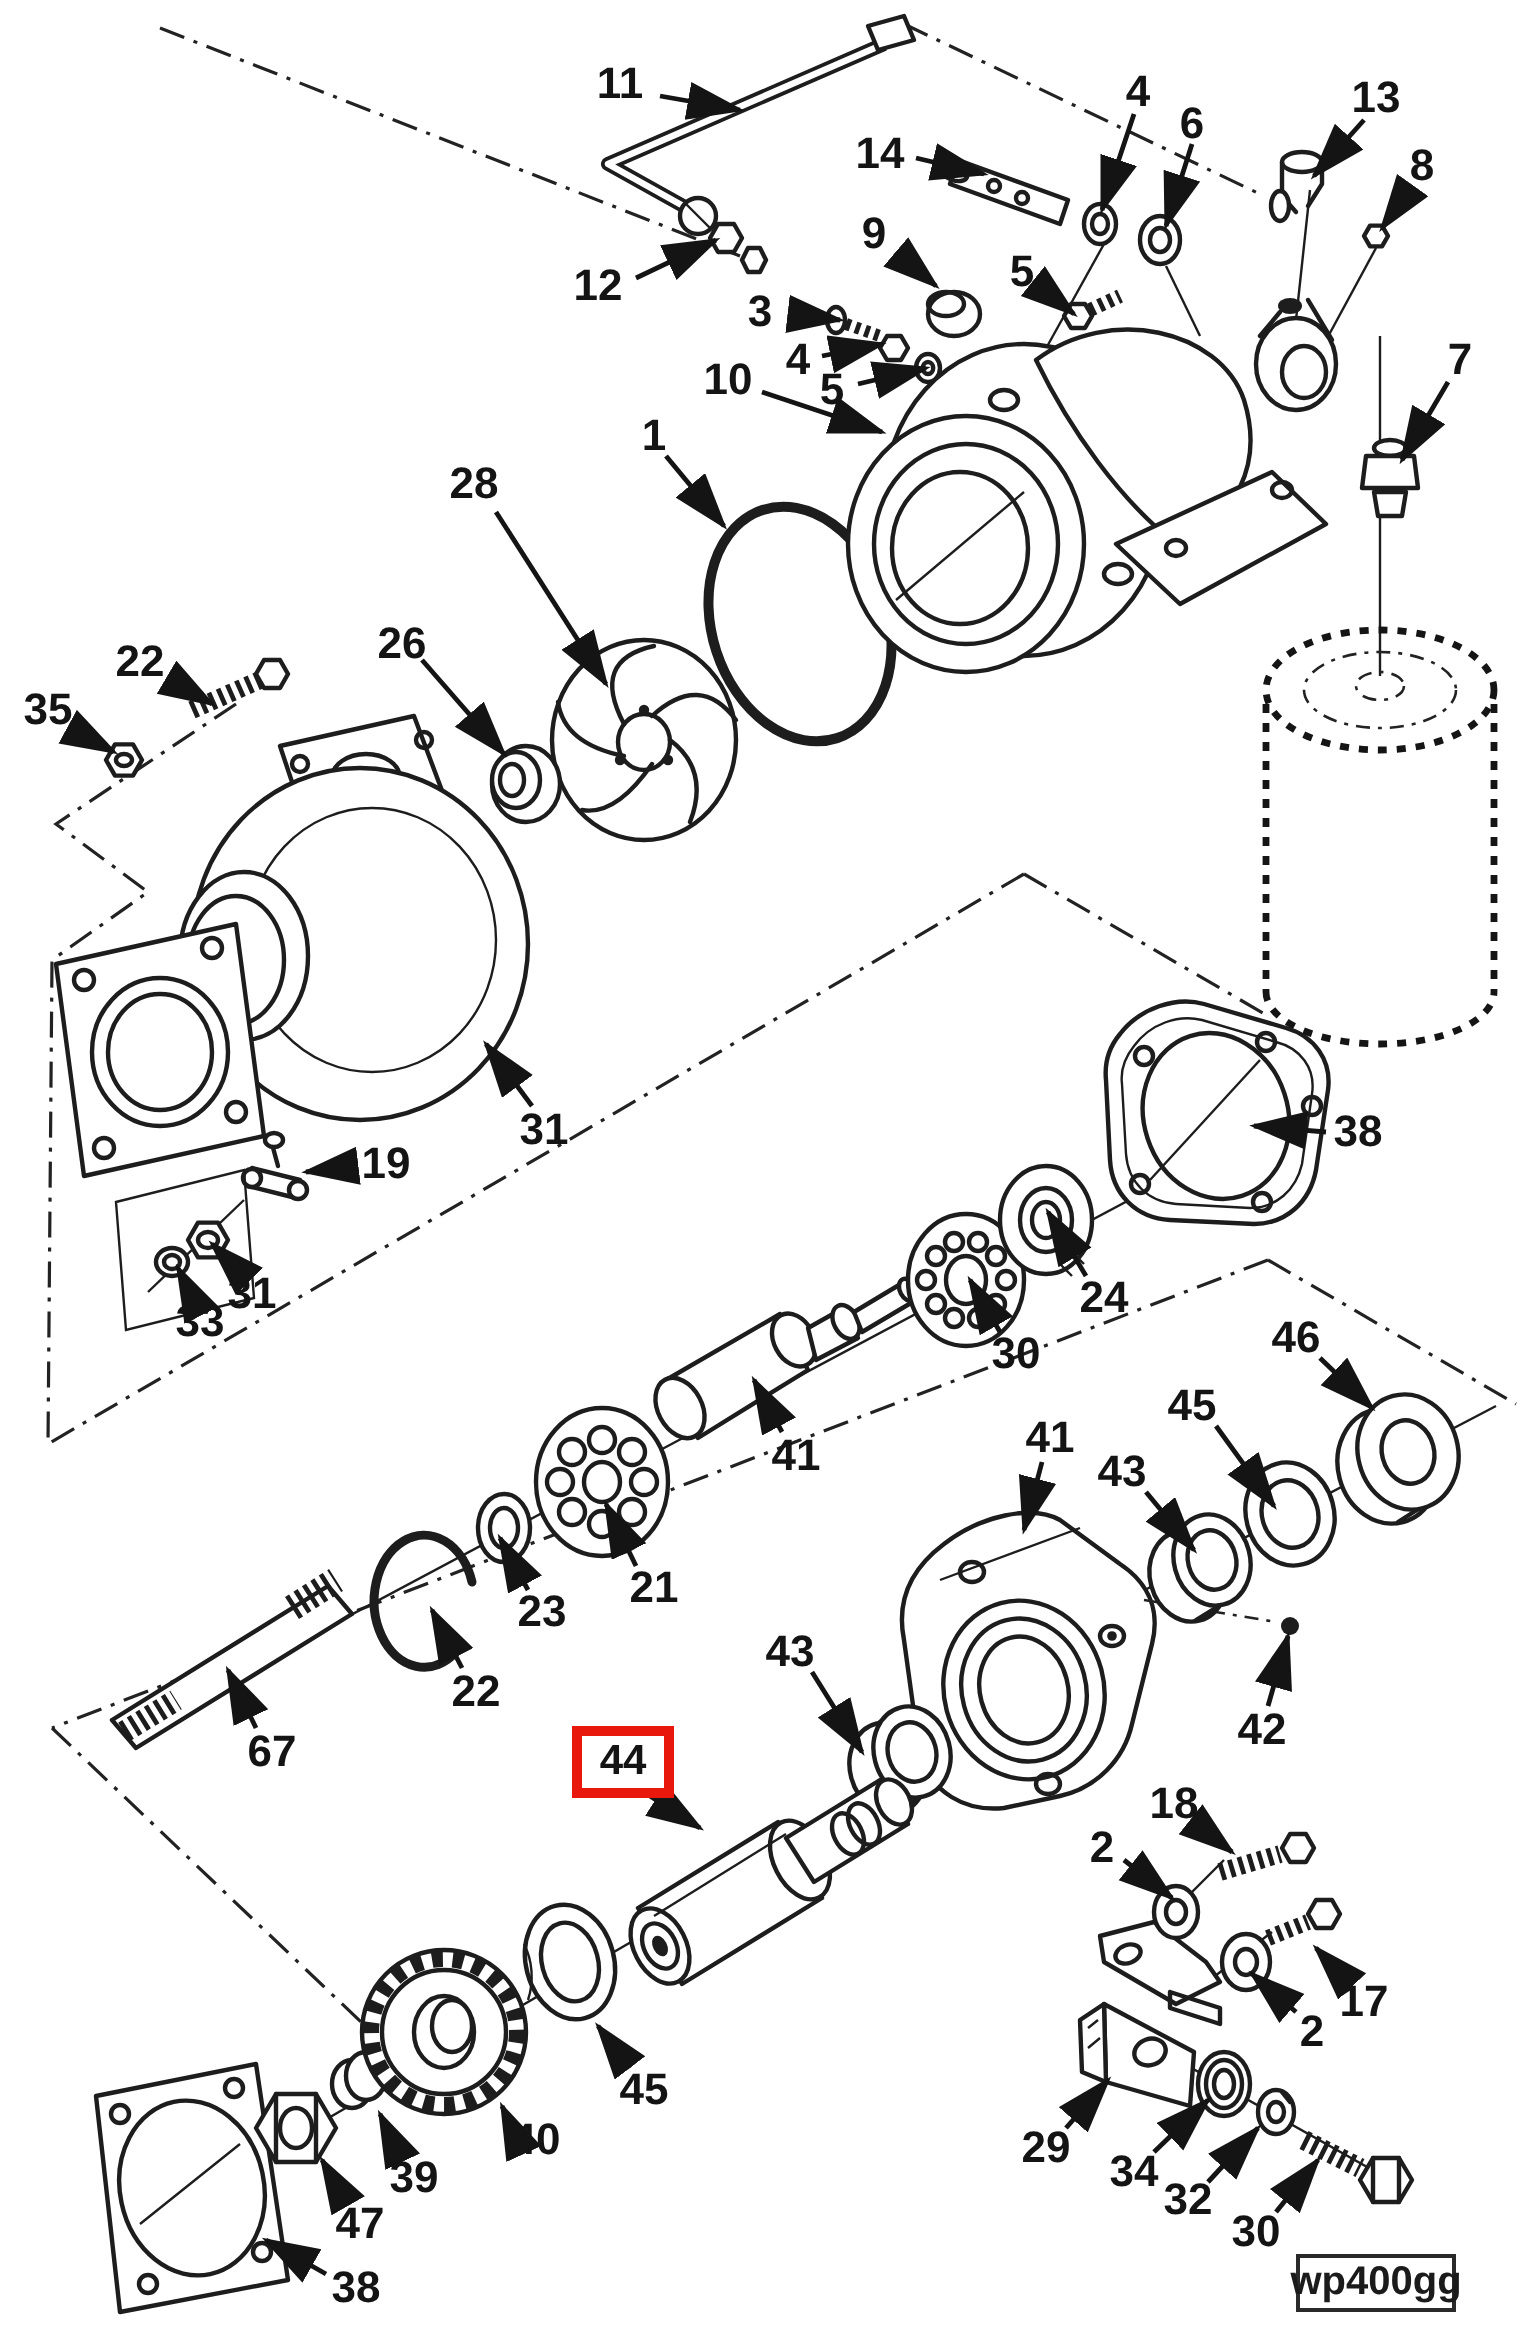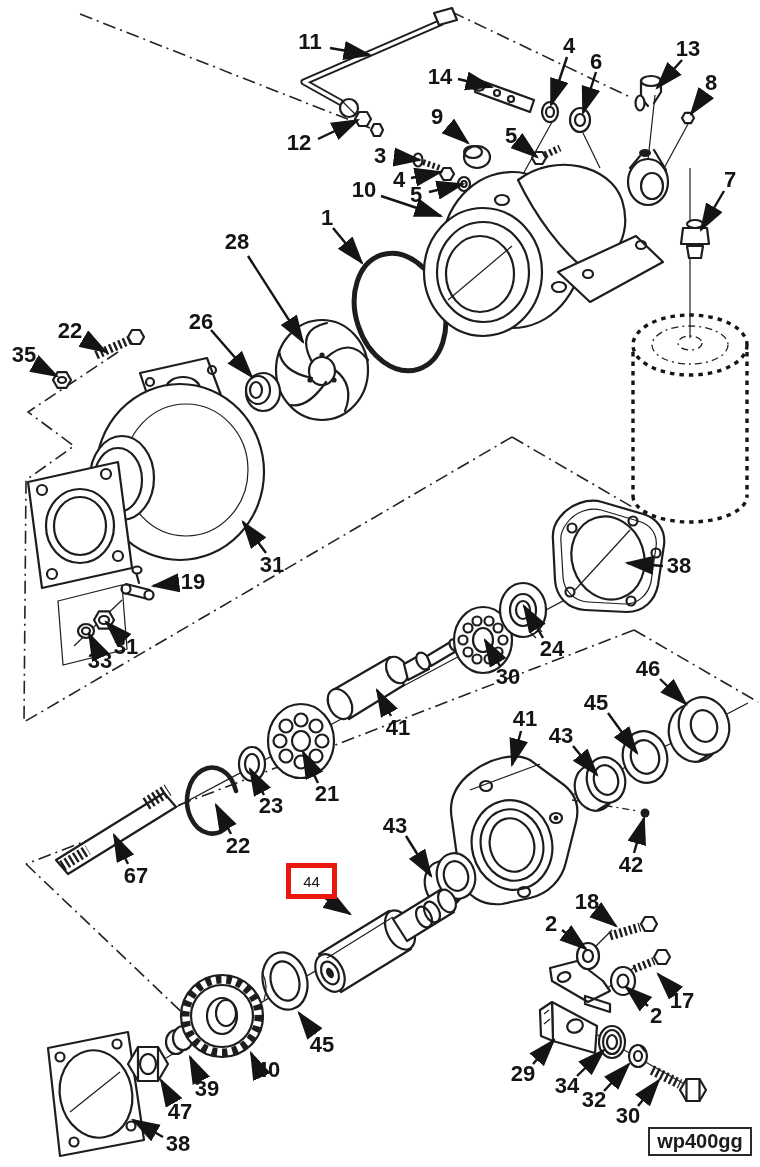--- a/index.html
+++ b/index.html
@@ -4,22 +4,22 @@
 <style>
   html,body{margin:0;padding:0;background:#ffffff;}
   .stage{position:relative;width:760px;height:1167px;background:#ffffff;overflow:hidden;
          font-family:"Liberation Sans", sans-serif;}
   .stage svg{position:absolute;left:0;top:0;}
   .co{position:absolute;transform:translate(-50%,-50%);font-weight:bold;font-size:22px;
       color:#141414;z-index:5;white-space:nowrap;user-select:none;}
   .hl-box{position:absolute;left:286px;top:863px;width:51px;height:36px;box-sizing:border-box;
       border:5px solid #e8190c;background:#ffffff;display:flex;align-items:center;justify-content:center;
       z-index:6;}
-  .hl-box .num{font-weight:normal;font-size:15px;color:#141414;}
-  .plate{position:absolute;left:648px;top:1127px;width:104px;height:29px;box-sizing:border-box;
+  .hl-box .num{font-weight:bold;font-size:21px;color:#141414;}
+  .plate{position:absolute;left:648px;top:1127px;width:80px;height:29px;box-sizing:border-box;
       border:2px solid #2a2a2a;background:#fff;display:flex;align-items:center;justify-content:center;
       font-size:20px;font-weight:bold;color:#1b1b1b;z-index:5;}
   
   .ln{stroke:#1d1d1d;stroke-width:2.2;fill:none;stroke-linecap:round;stroke-linejoin:round;}
   .lnf{stroke:#1d1d1d;stroke-width:2.2;fill:#ffffff;stroke-linejoin:round;}
   .thin{stroke:#1d1d1d;stroke-width:1.2;fill:none;}
   .thick{stroke:#1d1d1d;stroke-width:4.5;fill:none;stroke-linecap:round;}
   .dashdot{stroke:#222;stroke-width:1.6;fill:none;stroke-dasharray:13 5 2 5;}
   .dashthin{stroke:#222;stroke-width:1.3;fill:none;stroke-dasharray:7 4 2 4;}
   .dotted{stroke:#151515;stroke-width:3.4;fill:none;stroke-dasharray:4.5 5;}

